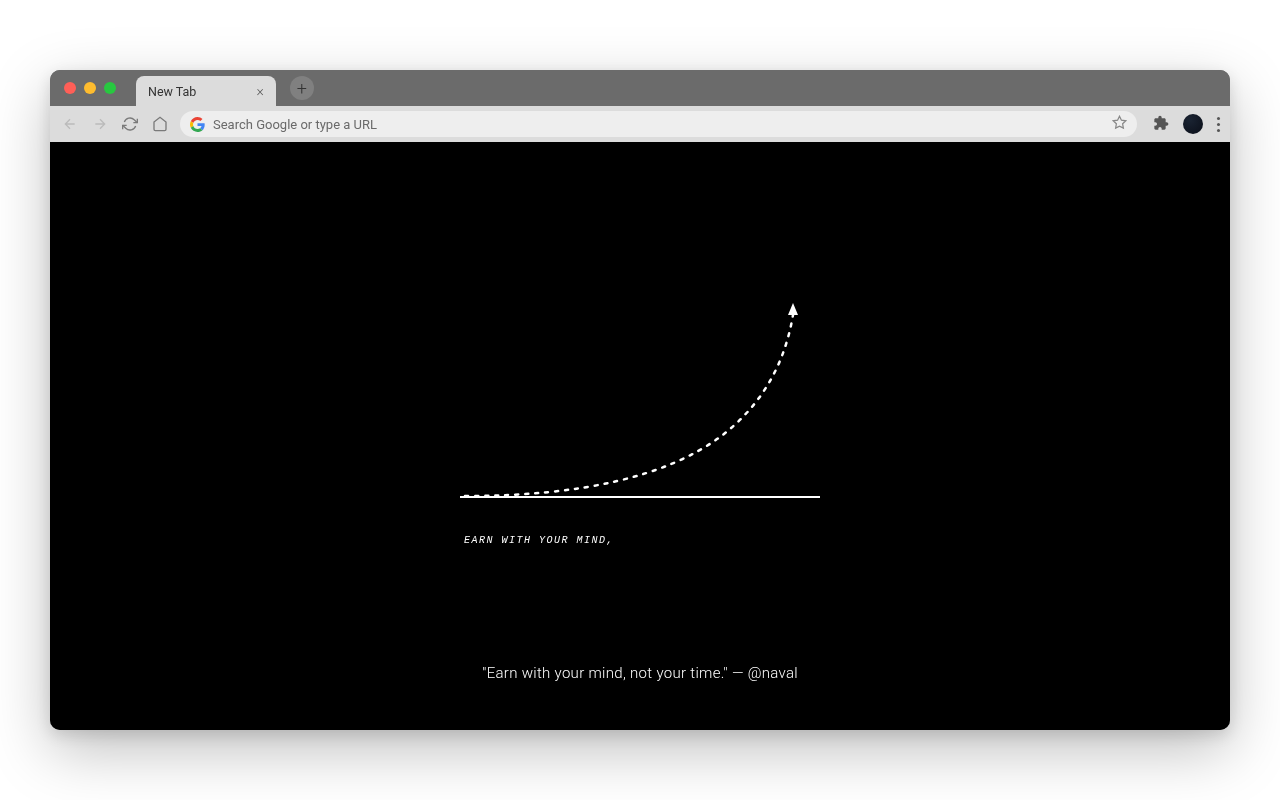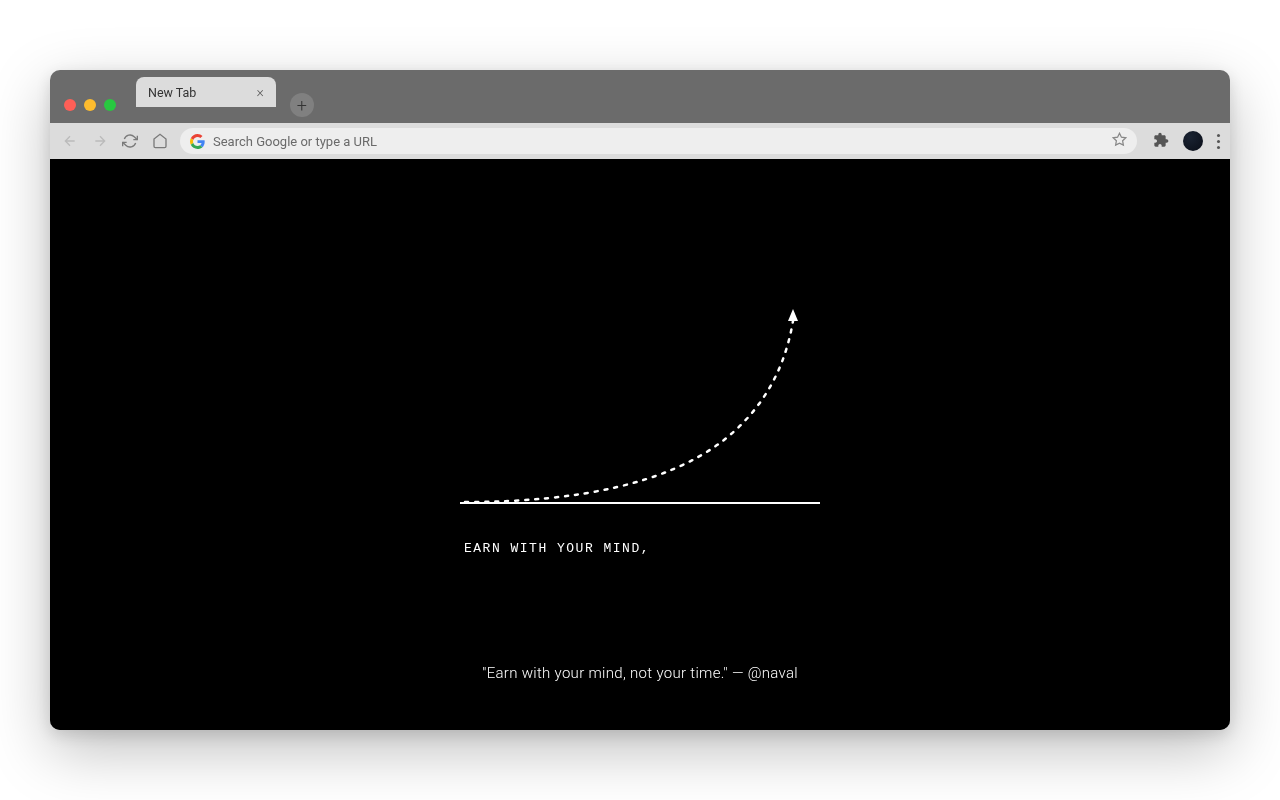--- a/index.html
+++ b/index.html
@@ -25,23 +25,22 @@
       box-shadow: 0 20px 60px rgba(0,0,0,0.25), 0 5px 15px rgba(0,0,0,0.12);
       overflow: hidden;
       display: flex;
       flex-direction: column;
     }
     .titlebar {
       height: 36px;
       background: #6b6b6b;
       display: flex;
       align-items: center;
-      padding: 16px 8px;
+      padding: 0 8px;
       gap: 8px;
-      margin-top: 17px;
     }
     .traffic-lights {
       display: flex;
       gap: 8px;
       padding: 0 6px;
     }
     .traffic-light {
       width: 12px;
       height: 12px;
       border-radius: 50%;
@@ -167,28 +166,29 @@
       width: 360px;
       height: 220px;
       margin-top: -30px;
     }
     .graphic-svg {
       width: 100%;
       height: 100%;
     }
     .caption {
       font-family: "Courier New", monospace;
-      font-size: 13px;
+      font-size: 10px;
       letter-spacing: 1.5px;
       color: #fff;
       text-transform: uppercase;
       margin-top: 18px;
       width: 360px;
       text-align: left;
       padding-left: 4px;
+      font-style: italic;
     }
     .quote {
       position: absolute;
       bottom: 48px;
       left: 0;
       right: 0;
       text-align: center;
       font-size: 15px;
       color: #fff;
       font-weight: 300;

